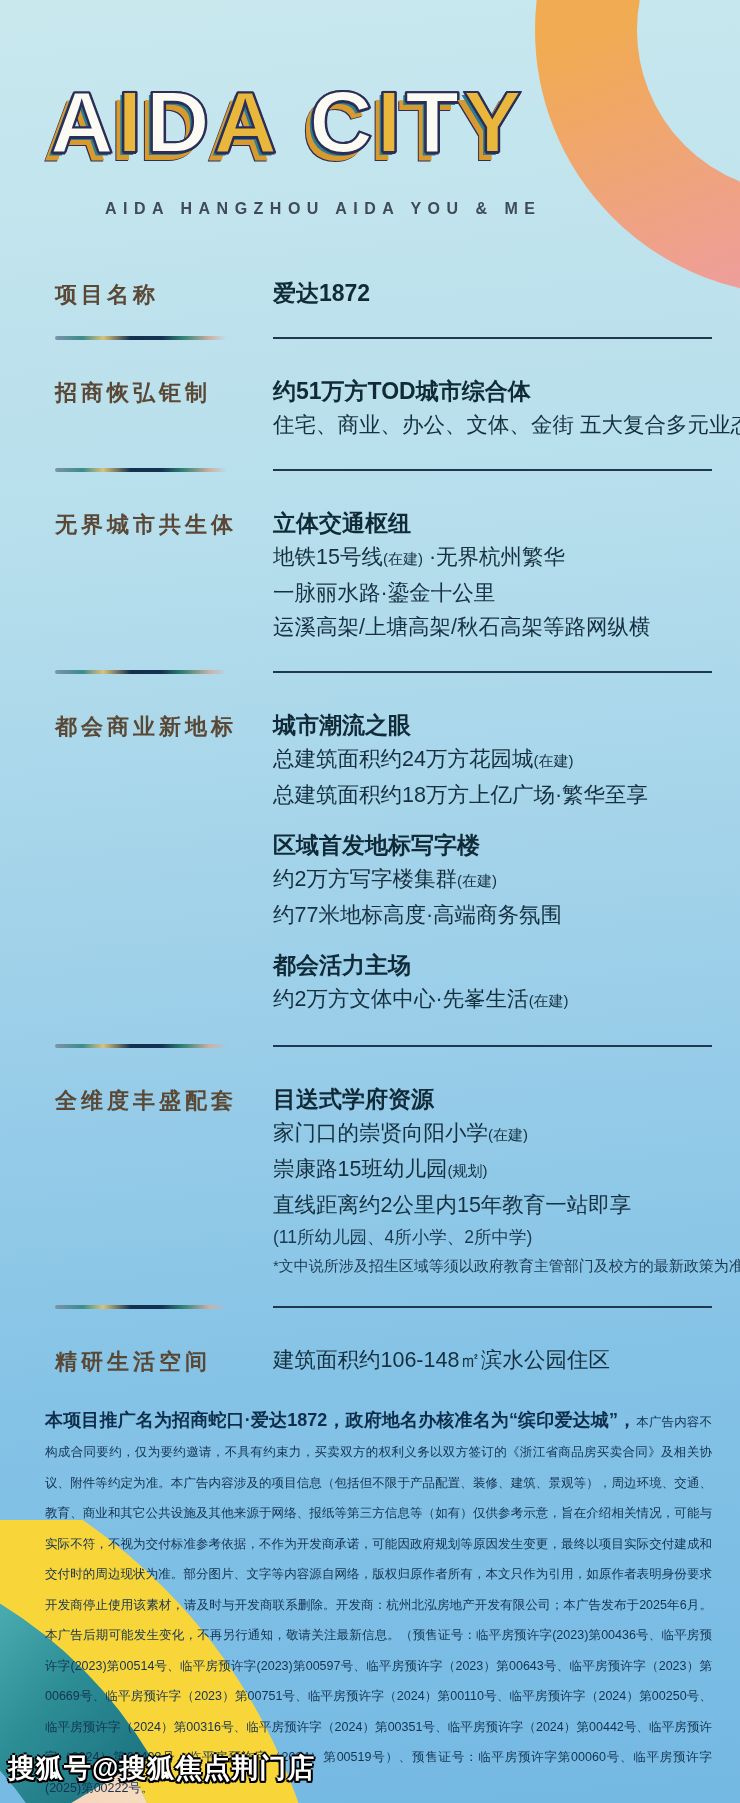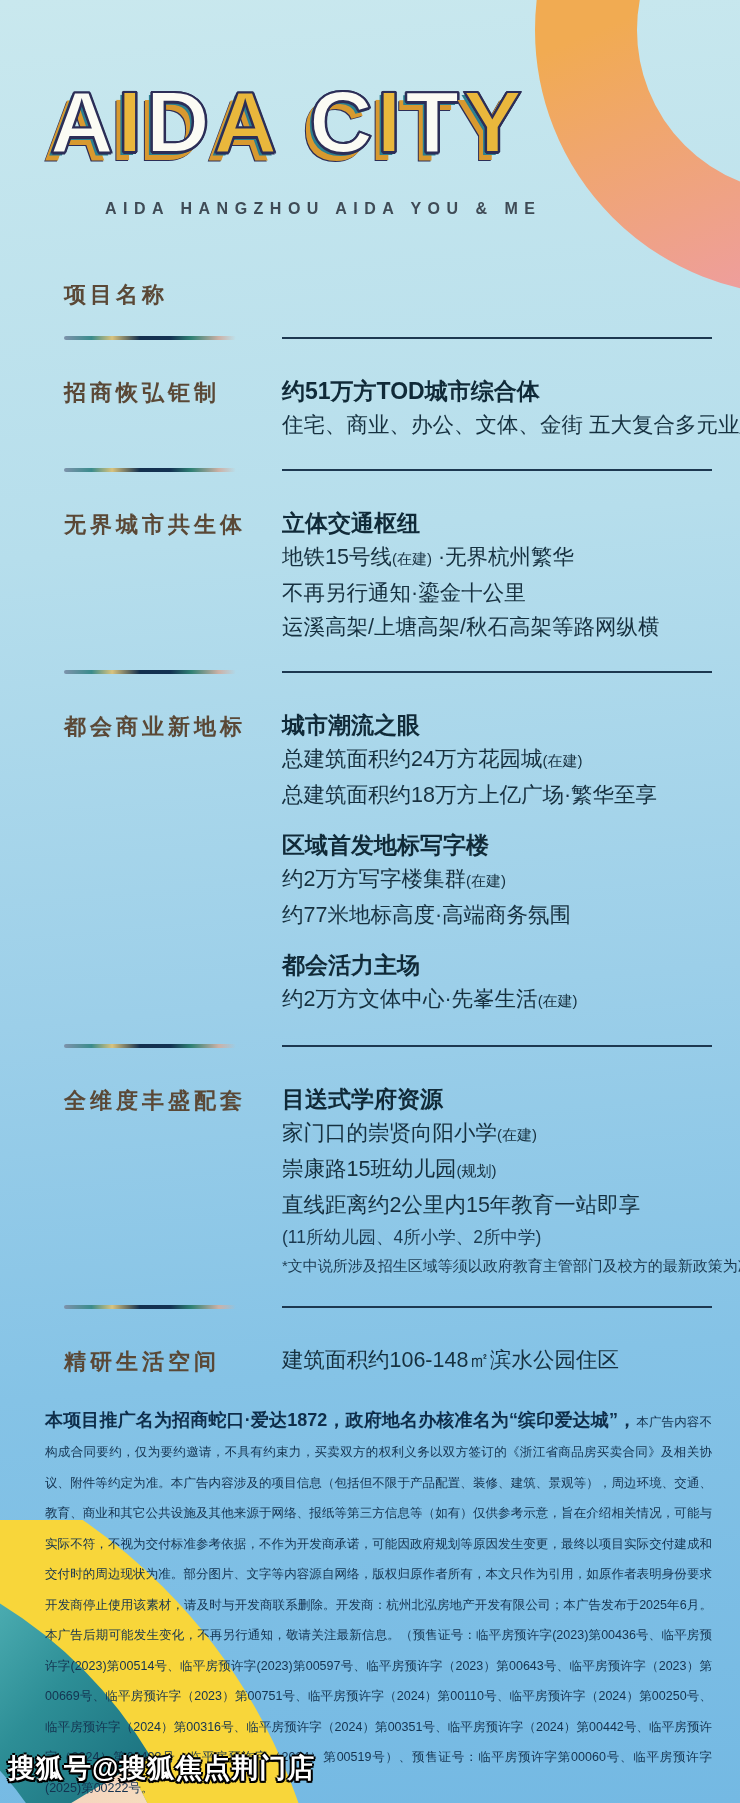--- a/index.html
+++ b/index.html
@@ -17,21 +17,21 @@
   
   .logo-wrap{position:absolute;left:50px;top:78px;z-index:2;}
   .logo-title{font-weight:900;font-size:88px;letter-spacing:4px;line-height:1;white-space:nowrap;
     -webkit-text-stroke:2px #2c2e57;}
   .logo-title .lt{display:inline-block;
     text-shadow:-1.5px 0 0 #2c2e57,1.5px 0 0 #2c2e57,0 -1.5px 0 #2c2e57,0 1.5px 0 #2c2e57,
       -3px 3px 0 #2b7f90,-7px 8px 0 #d8992f,-8px 9px 0 #2c2e57;}
   .logo-title .sp{width:28px;}
   .logo-sub{margin-top:34px;padding-left:55px;font-size:16px;letter-spacing:6.5px;color:#3f4b56;font-weight:700;white-space:nowrap;}
   
-  .sections{position:absolute;left:17px;right:0;top:276px;z-index:2;}
+  .sections{position:absolute;left:8px;right:0;top:276px;z-index:2;}
   .sec{display:flex;margin:0 28px 0 47px;}
   .sec-label{width:218px;flex:none;padding-top:4px;
     font-family:"Liberation Serif","DejaVu Serif",serif;font-weight:700;
     font-size:22px;letter-spacing:4px;color:var(--label);}
   .sec-body{flex:1;min-width:0;}
   .grp + .grp{margin-top:16px;}
   .line{font-size:21.5px;line-height:34px;font-weight:500;color:var(--text);white-space:nowrap;}
   .line.h{font-weight:800;font-size:23px;color:#102a38;}
   .line.note{font-size:17.5px;line-height:30px;font-weight:400;color:#1b3a50;}
   .line.fine{font-size:15px;line-height:27px;font-weight:400;color:#1b3a50;}
@@ -81,20 +81,25 @@
   </svg>
 
   <div class="logo-wrap">
     <div class="logo-title"><span class="lt" style="color: rgb(251, 251, 244);">A</span><span class="lt" style="color: rgb(233, 183, 60);">I</span><span class="lt" style="color: rgb(251, 251, 244);">D</span><span class="lt" style="color: rgb(233, 183, 60);">A</span><span class="lt sp">&nbsp;</span><span class="lt" style="color: rgb(251, 251, 244);">C</span><span class="lt" style="color: rgb(233, 183, 60);">I</span><span class="lt" style="color: rgb(251, 251, 244);">T</span><span class="lt" style="color: rgb(233, 183, 60);">Y</span></div>
     <div class="logo-sub">AIDA HANGZHOU AIDA YOU &amp; ME</div>
   </div>
 
   <div class="sections">
       <div class="sec">
         <div class="sec-label">项目名称</div>
+        <div class="sec-body">
+          <div class="grp">
+            <div class="line h"><span>爱达1872</span></div>
+          </div>
+        </div>
       </div>
       <div class="divider">
         <span class="div-grad"></span>
         <span class="div-line"></span>
       </div>
       <div class="sec">
         <div class="sec-label">招商恢弘钜制</div>
         <div class="sec-body">
           <div class="grp">
             <div class="line h"><span>约51万方TOD城市综合体</span></div>
@@ -105,21 +110,21 @@
       <div class="divider">
         <span class="div-grad"></span>
         <span class="div-line"></span>
       </div>
       <div class="sec">
         <div class="sec-label">无界城市共生体</div>
         <div class="sec-body">
           <div class="grp">
             <div class="line h"><span>立体交通枢纽</span></div>
             <div class="line n"><span>地铁15号线</span><span class="sm">(在建)</span><span> ·无界杭州繁华</span></div>
-            <div class="line n"><span>不再另行通知·鎏金十公里</span></div>
+            <div class="line n"><span>一脉丽水路·鎏金十公里</span></div>
             <div class="line n"><span>运溪高架/上塘高架/秋石高架等路网纵横</span></div>
           </div>
         </div>
       </div>
       <div class="divider">
         <span class="div-grad"></span>
         <span class="div-line"></span>
       </div>
       <div class="sec">
         <div class="sec-label">都会商业新地标</div>

